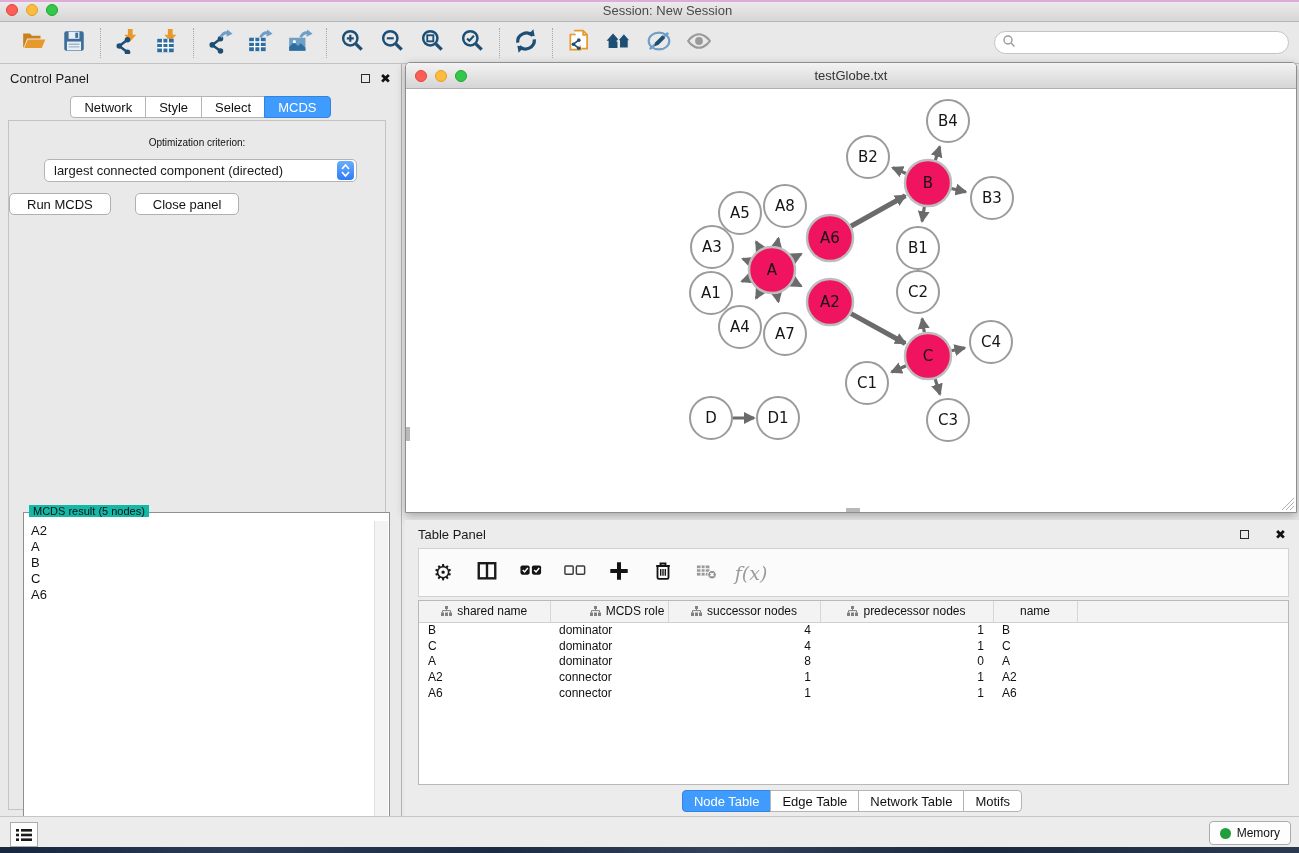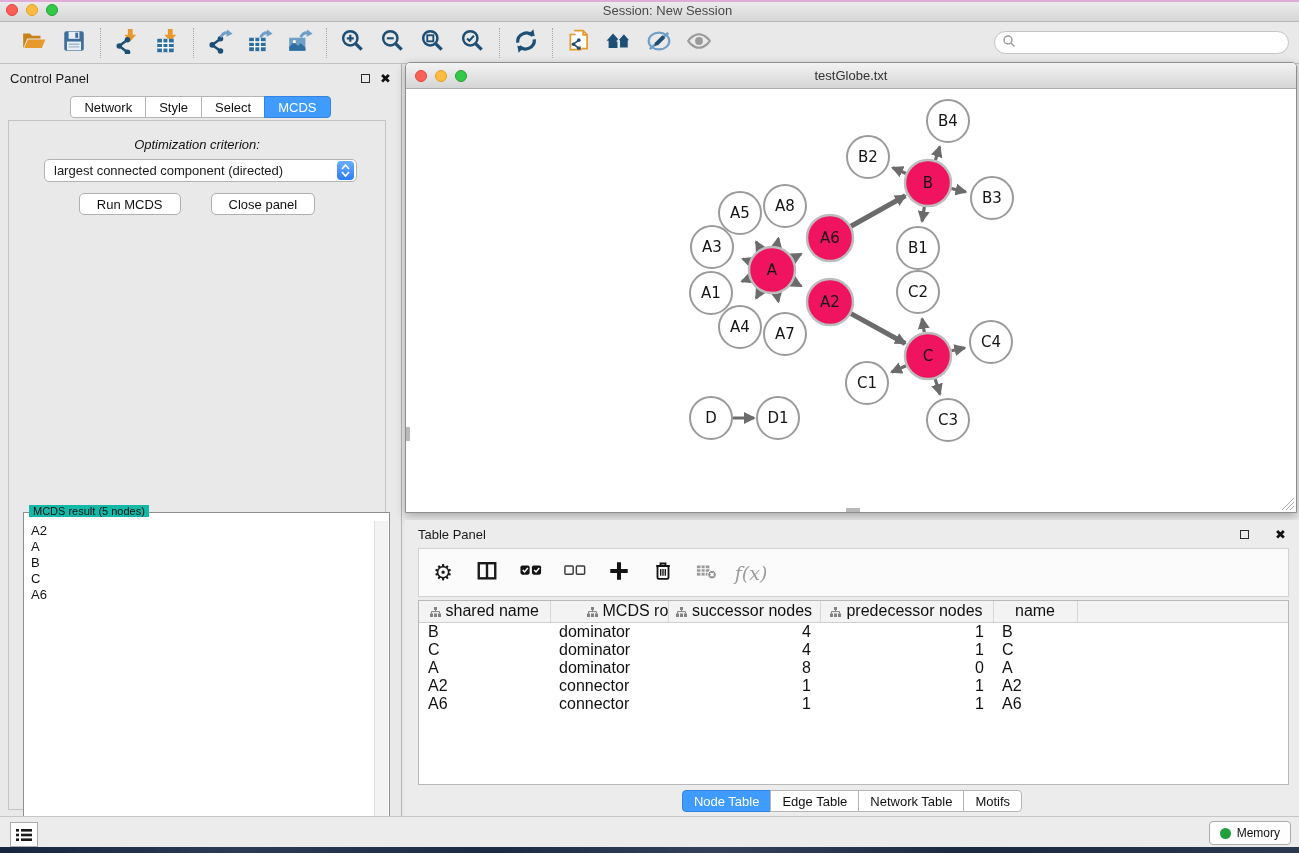--- a/index.html
+++ b/index.html
@@ -49,30 +49,30 @@
   .seg .seg-btn { border:1px solid #b4b4b4; background:#fff; font:13px "Liberation Sans",sans-serif;
     color:#111; height:22px; padding:2px 13px; margin-left:-1px; cursor:pointer;
     display:flex; align-items:center; justify-content:center; white-space:nowrap; }
   .seg .seg-btn:first-child { border-radius:4px 0 0 4px; margin-left:0; }
   .seg .seg-btn:last-child { border-radius:0 4px 4px 0; }
   .seg .seg-btn.active { background:#3f9bfd; border-color:#3583e0; color:#fff; }
 
   #cp-tabs { position:absolute; left:0; top:32px; width:100%; display:flex; justify-content:center; }
   #cp-content { position:absolute; left:8px; top:56px; width:378px; height:690px;
     border:1px solid #c3c3c3; background:#e9e9e9; }
-  #opt-label { text-align:center; margin-top:16px; font-size:13px; color:#111;font-style:italic; }
+  #opt-label { text-align:center; margin-top:16px; font-size:10px; color:#111; }
   #criterion-select { position:absolute; left:35px; top:38px; width:313px; height:23px;
     background:#fff; border:1px solid #b4b4b4; border-radius:5px; display:flex;
     align-items:center; padding-left:9px; cursor:pointer; }
   #criterion-select .sel-text { flex:1; font-size:13px; }
   .stepper { width:17px; height:19px; margin-right:2px; border-radius:4px;
     background:linear-gradient(#6aaefe,#2e7cf6); display:flex; flex-direction:column;
     align-items:center; justify-content:center; gap:1px; }
   #cp-buttons { position:absolute; left:0; top:72px; width:100%; display:flex;
-    justify-content:center; gap:30px; }
+    justify-content:flex-start; gap:24px; }
   .cp-btn { background:#fff; border:1px solid #b0b0b0; border-radius:5px; height:22px;
     padding:0 17px; font:13px "Liberation Sans",sans-serif; color:#111; cursor:pointer; }
 
   #result-box { position:absolute; left:14px; top:391px; width:367px; height:340px;
     border:1px solid #8f8f8f; background:#fff; }
   #result-legend { position:absolute; left:5px; top:-8px; background:#14b8a6; padding:0 4px;
     font-size:11px; color:#111; white-space:nowrap; }
   #result-list { position:absolute; left:1px; top:8px; right:15px; bottom:1px;
     background:#fff; padding:2px 0 0 6px; overflow:hidden; }
   #result-list .res-item { font-size:13px; line-height:16px; color:#111; }
@@ -101,21 +101,21 @@
     background:#fbfbfb; border:1px solid #d2d2d2; display:flex; align-items:center;
     padding-left:10px; gap:16px; }
   .tp-icon { width:28px; height:28px; display:flex; align-items:center; justify-content:center;
     cursor:pointer; }
   .gear-glyph { font-family:"DejaVu Sans",sans-serif; font-size:22px; color:#1a1a1a; line-height:1; }
   .fx-glyph { font:italic 19px "DejaVu Serif",serif; color:#9b9b9b; }
 
   #tp-table { position:absolute; left:13px; top:80px; width:871px; height:185px;
     background:#fff; border:1px solid #b8b8b8; overflow:hidden; }
   #tp-table table { border-collapse:collapse; table-layout:fixed; width:869px;
-    font-size:16px; }
+    font-size:12px; }
   #tp-table th { background:#f3f3f3; border-right:1px solid #d6d6d6; border-bottom:1px solid #cfcfcf;
     font-weight:normal; height:21px; text-align:center; color:#111; white-space:nowrap;
     overflow:hidden; }
   #tp-table th .hier { margin-right:5px; vertical-align:-1px; }
   #tp-table td { height:15.7px; padding:0 9px; color:#111; white-space:nowrap; overflow:hidden; }
   #tp-table td.num { text-align:right; }
 
   #tp-tabs { position:absolute; left:0; bottom:4px; width:100%; display:flex; justify-content:center; }
   #tp-tabs .seg-btn { padding:2px 11px; }
 

